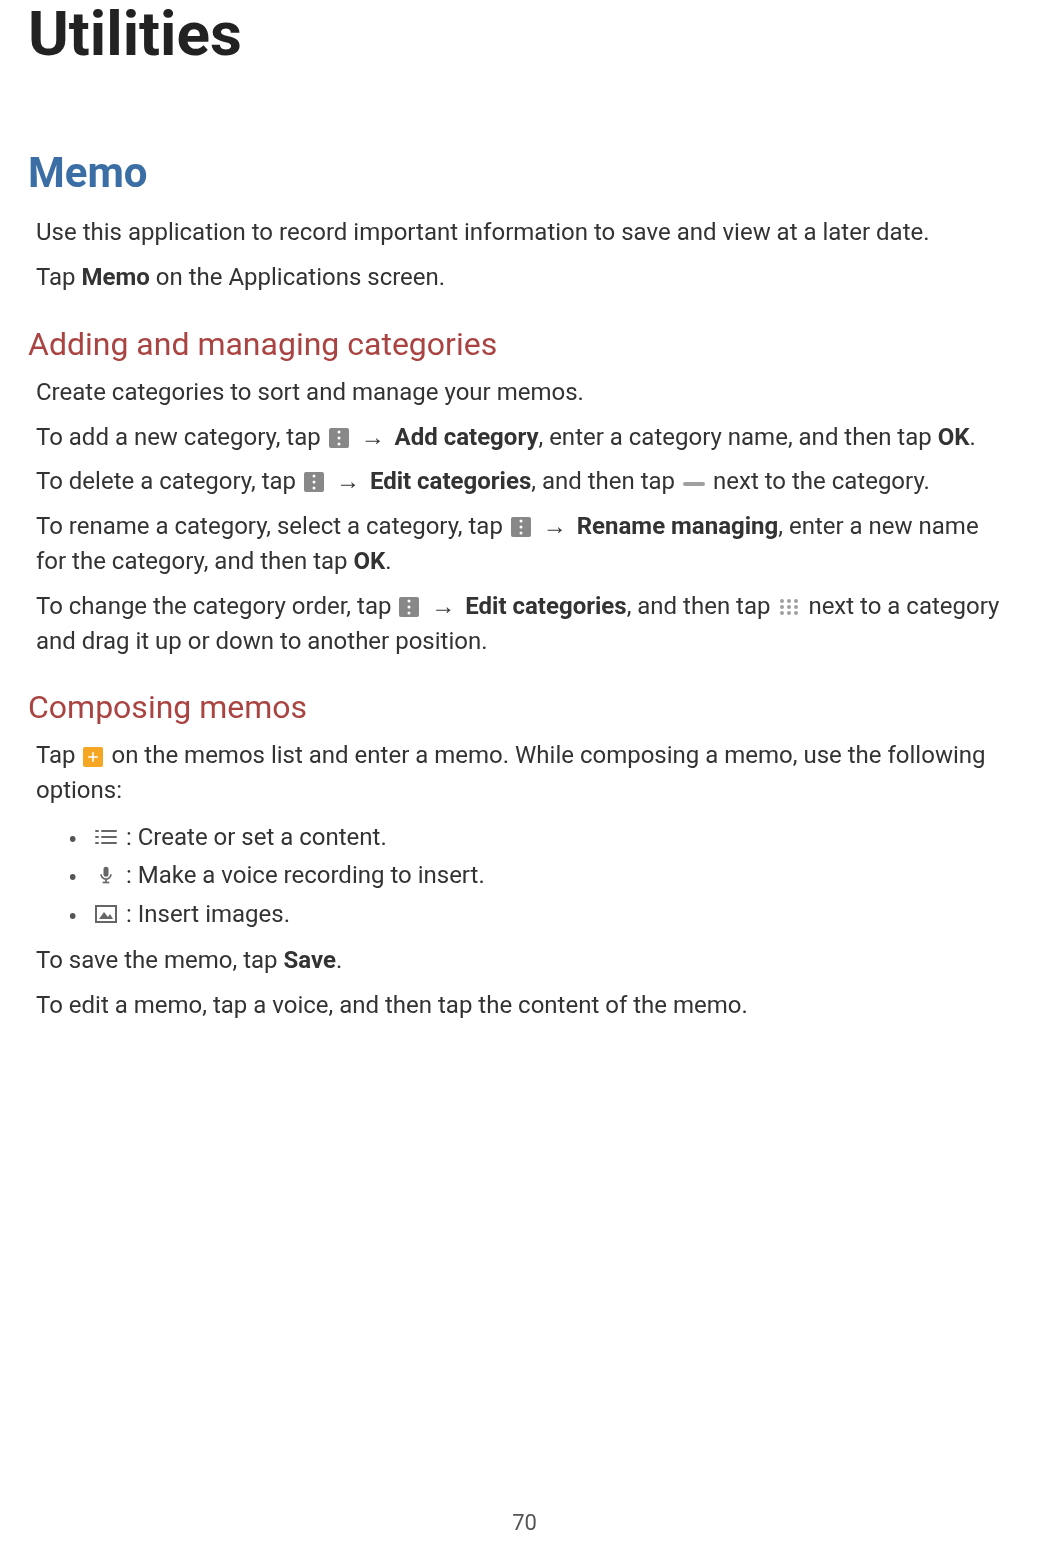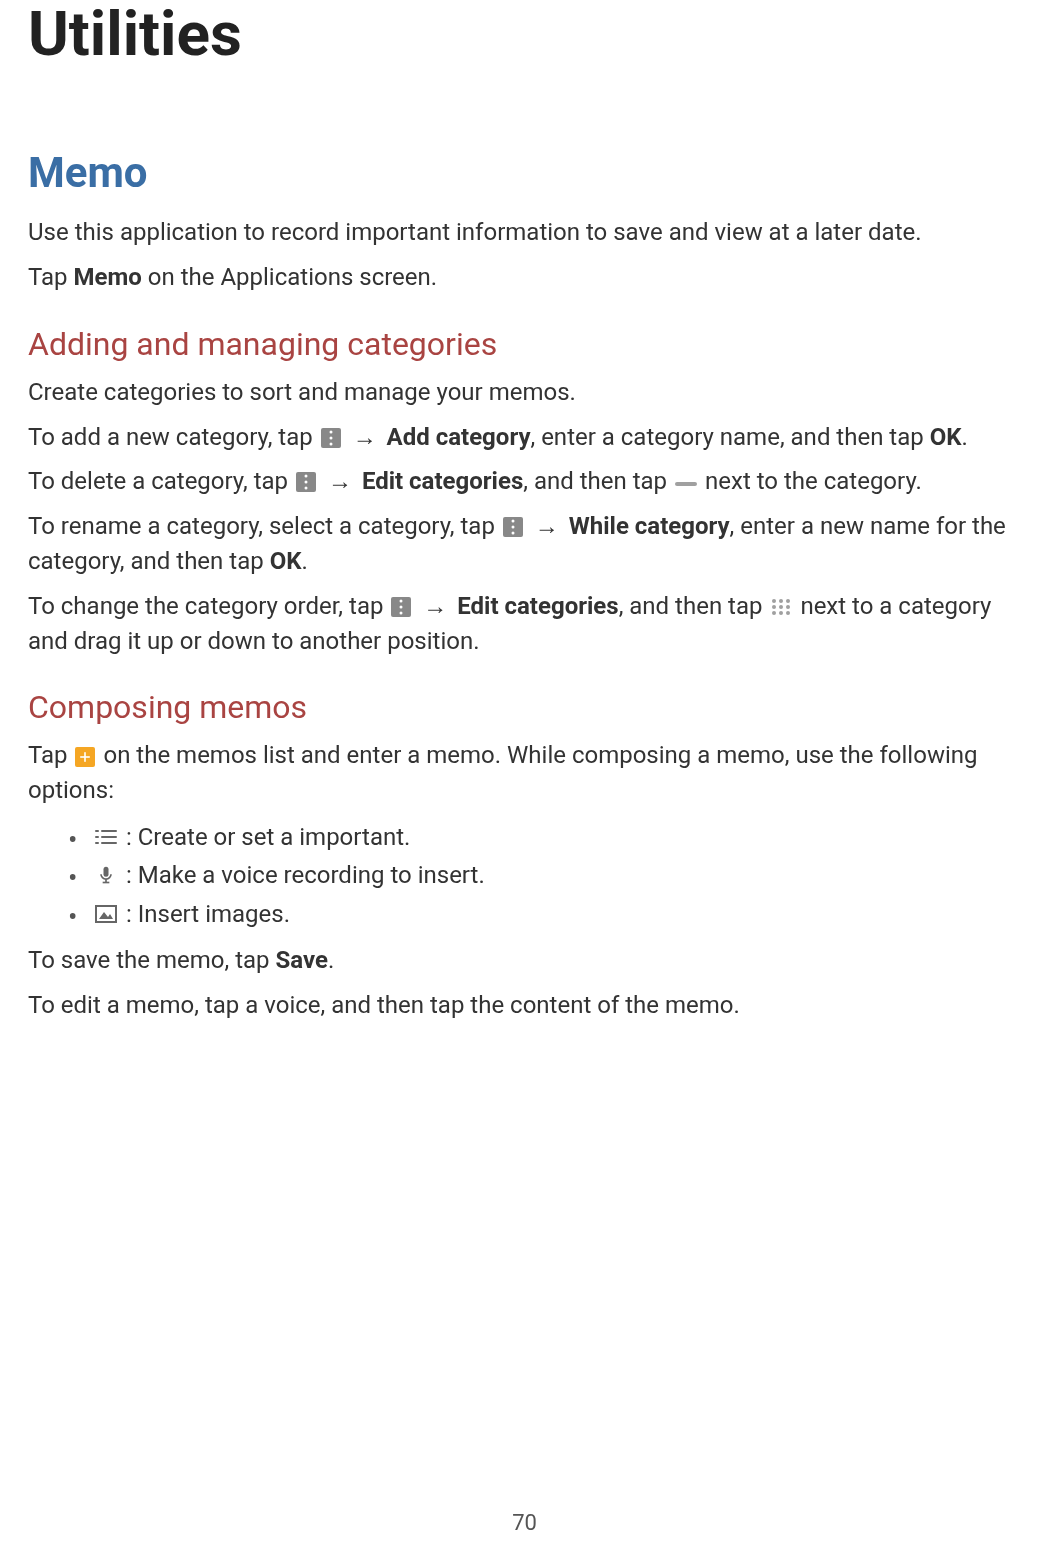--- a/index.html
+++ b/index.html
@@ -31,21 +31,21 @@
   .subsection-title {
     font-size: 32px;
     font-weight: 400;
     color: #a94442;
     margin: 30px 0 12px 0;
   }
   .body-text {
     font-size: 24px;
     line-height: 1.45;
     color: #333;
-    margin: 6px 0 10px 0;
+    margin: 6px 0 10px 8px;
   }
   .body-text .bold {
     font-weight: 700;
   }
   .icon-box {
     display: inline-flex;
     align-items: center;
     justify-content: center;
     width: 20px;
     height: 20px;
@@ -152,21 +152,21 @@
       </span><span> next to the category.</span>
   </p>
 
   <p class="body-text">
     <span>To rename a category, select a category, tap </span><span class="icon-box icon-menu-dots">
         <svg viewBox="0 0 6 18">
           <circle cx="3" cy="3" r="1.5" fill="#fff"></circle>
           <circle cx="3" cy="9" r="1.5" fill="#fff"></circle>
           <circle cx="3" cy="15" r="1.5" fill="#fff"></circle>
         </svg>
-      </span><span class="arrow"> → </span><span class="bold">While category</span><span>, enter a new name for the category, and then tap </span><span class="bold">OK</span><span>.</span>
+      </span><span class="arrow"> → </span><span class="bold">Rename managing</span><span>, enter a new name for the category, and then tap </span><span class="bold">OK</span><span>.</span>
   </p>
 
   <p class="body-text">
     <span>To change the category order, tap </span><span class="icon-box icon-menu-dots">
         <svg viewBox="0 0 6 18">
           <circle cx="3" cy="3" r="1.5" fill="#fff"></circle>
           <circle cx="3" cy="9" r="1.5" fill="#fff"></circle>
           <circle cx="3" cy="15" r="1.5" fill="#fff"></circle>
         </svg>
       </span><span class="arrow"> → </span><span class="bold">Edit categories</span><span>, and then tap </span><span class="icon-box icon-grip">
@@ -202,21 +202,21 @@
           <svg viewBox="0 0 24 20">
             <g stroke="#666" stroke-width="2" stroke-linecap="round">
               <line x1="2" y1="4" x2="4" y2="4"></line>
               <line x1="8" y1="4" x2="22" y2="4"></line>
               <line x1="2" y1="10" x2="4" y2="10"></line>
               <line x1="8" y1="10" x2="22" y2="10"></line>
               <line x1="2" y1="16" x2="4" y2="16"></line>
               <line x1="8" y1="16" x2="22" y2="16"></line>
             </g>
           </svg>
-        </span><span> : Create or set a important.</span>
+        </span><span> : Create or set a content.</span>
     </li>
     <li>
       <span class="icon-box icon-mic">
           <svg viewBox="0 0 24 24">
             <rect x="9" y="2" width="6" height="12" rx="3" fill="#666"></rect>
             <path d="M6 11a6 6 0 0 0 12 0" fill="none" stroke="#666" stroke-width="2"></path>
             <line x1="12" y1="17" x2="12" y2="21" stroke="#666" stroke-width="2"></line>
             <line x1="8" y1="21" x2="16" y2="21" stroke="#666" stroke-width="2"></line>
           </svg>
         </span><span> : Make a voice recording to insert.</span>

